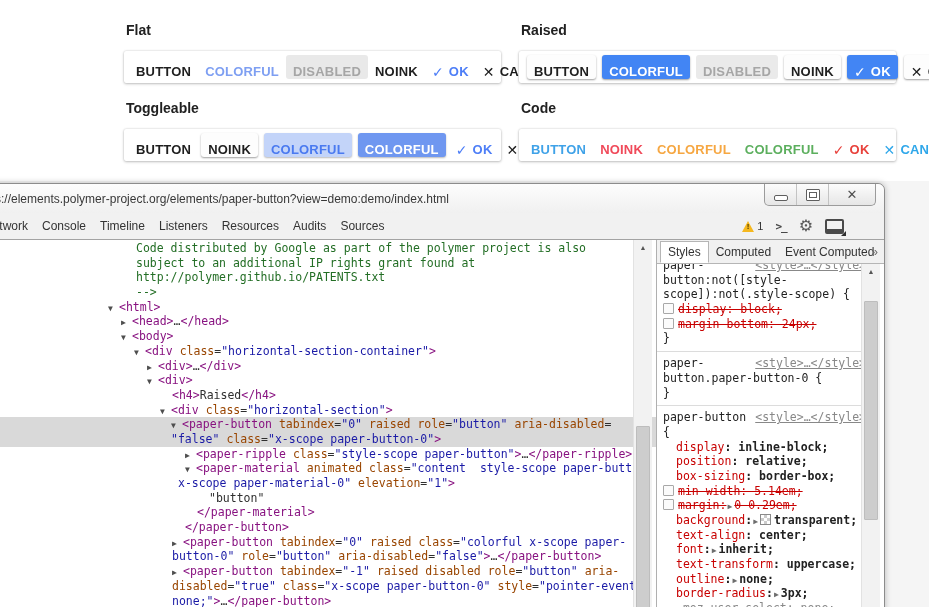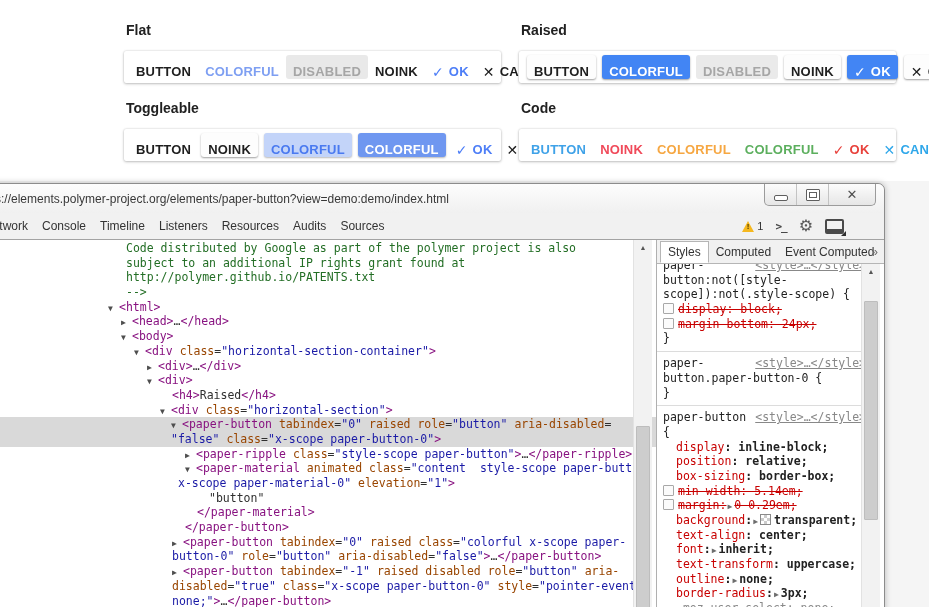--- a/index.html
+++ b/index.html
@@ -79,21 +79,21 @@
   .dt-content{position:relative;height:384px;display:flex;background:#fff;}
   .elements-panel{width:689px;position:relative;background:#fff;overflow:hidden;}
   .tree{position:absolute;left:0;top:1px;width:100%;
         font-family:"DejaVu Sans Mono",monospace;font-size:11.5px;line-height:14.7px;white-space:pre;}
   .tl{height:14.7px;}
   .tl.selected{background:#d9d9d9;}
   .tk-a{color:#4e4e4e;display:inline-block;width:11px;font-size:8px;}
   .tk-t{color:#881280;}
   .tk-at{color:#994500;}
   .tk-v{color:#1a1aa6;}
-  .tk-c{color:#236e25;}
+  .tk-c{color:#236e25;margin-left:10px;}
   .tk-x{color:#2f2f2f;}
 
   .vscroll{position:absolute;width:18px;background:#f2f2f2;border-left:1px solid #e2e2e2;}
   .e-scroll{right:4px;top:0;bottom:0;}
   .sc-up{height:15px;display:flex;align-items:center;justify-content:center;font-size:7px;color:#555;}
   .sc-thumb{position:absolute;left:2px;right:2px;background:#cdcdcd;border:1px solid #bdbdbd;border-radius:1px;}
   .e-thumb{top:186px;height:196px;}
   .divider{width:1px;background:#b0b0b0;}
 
   

